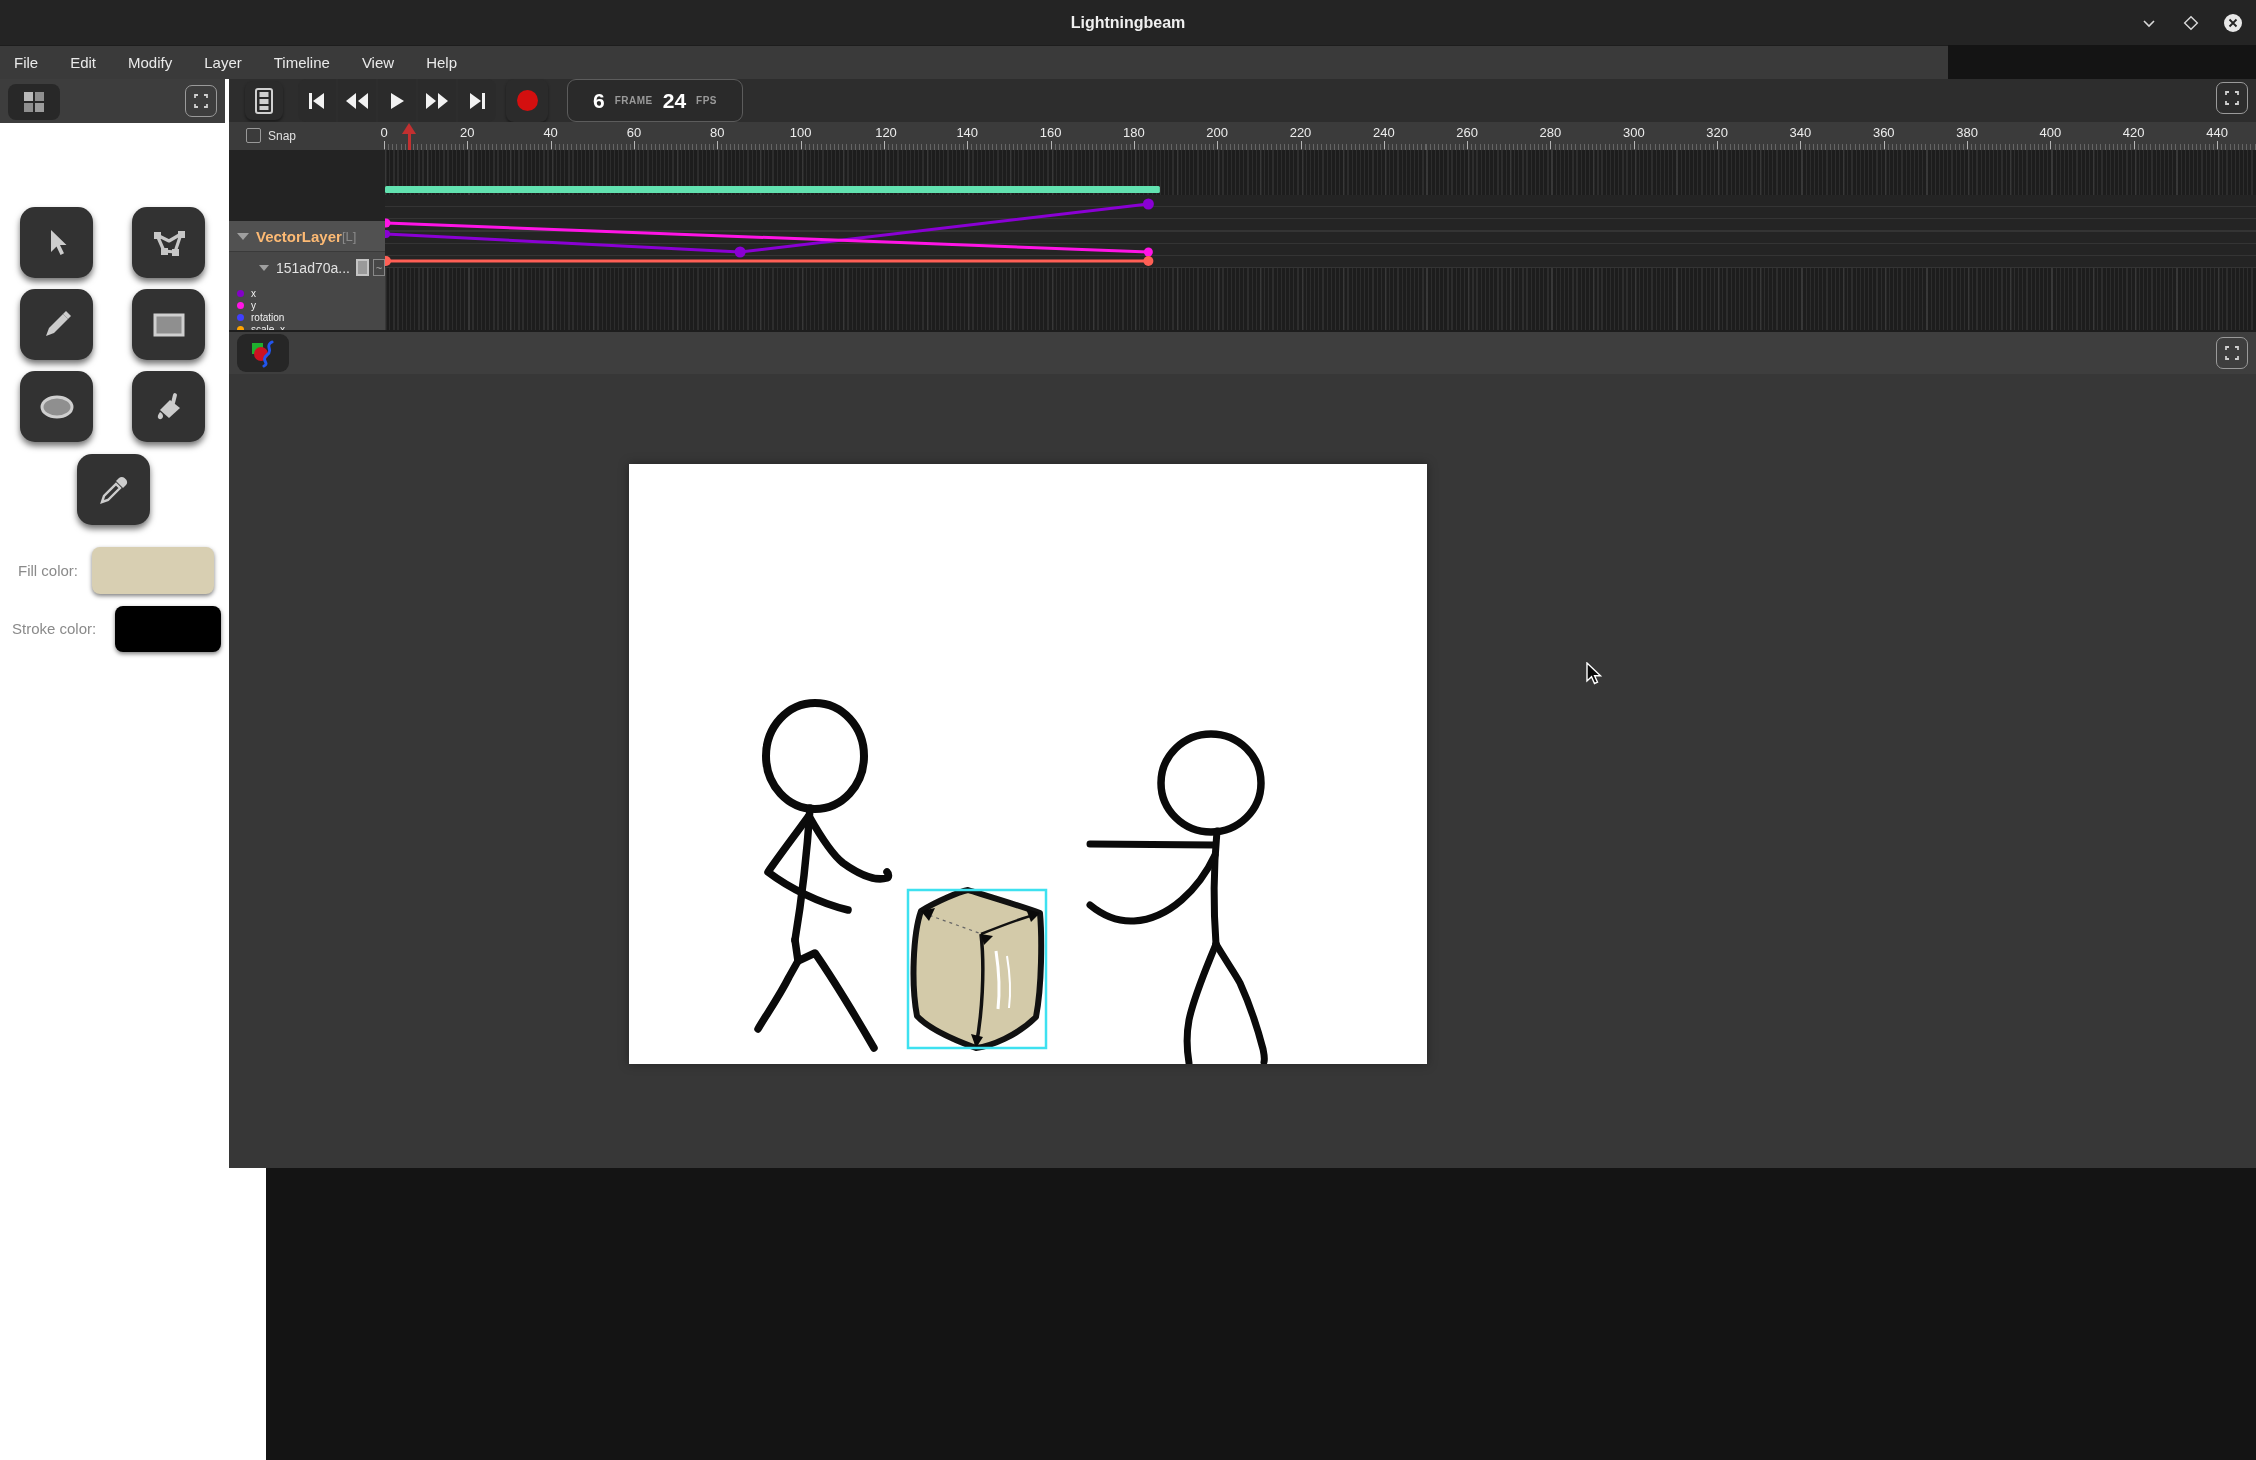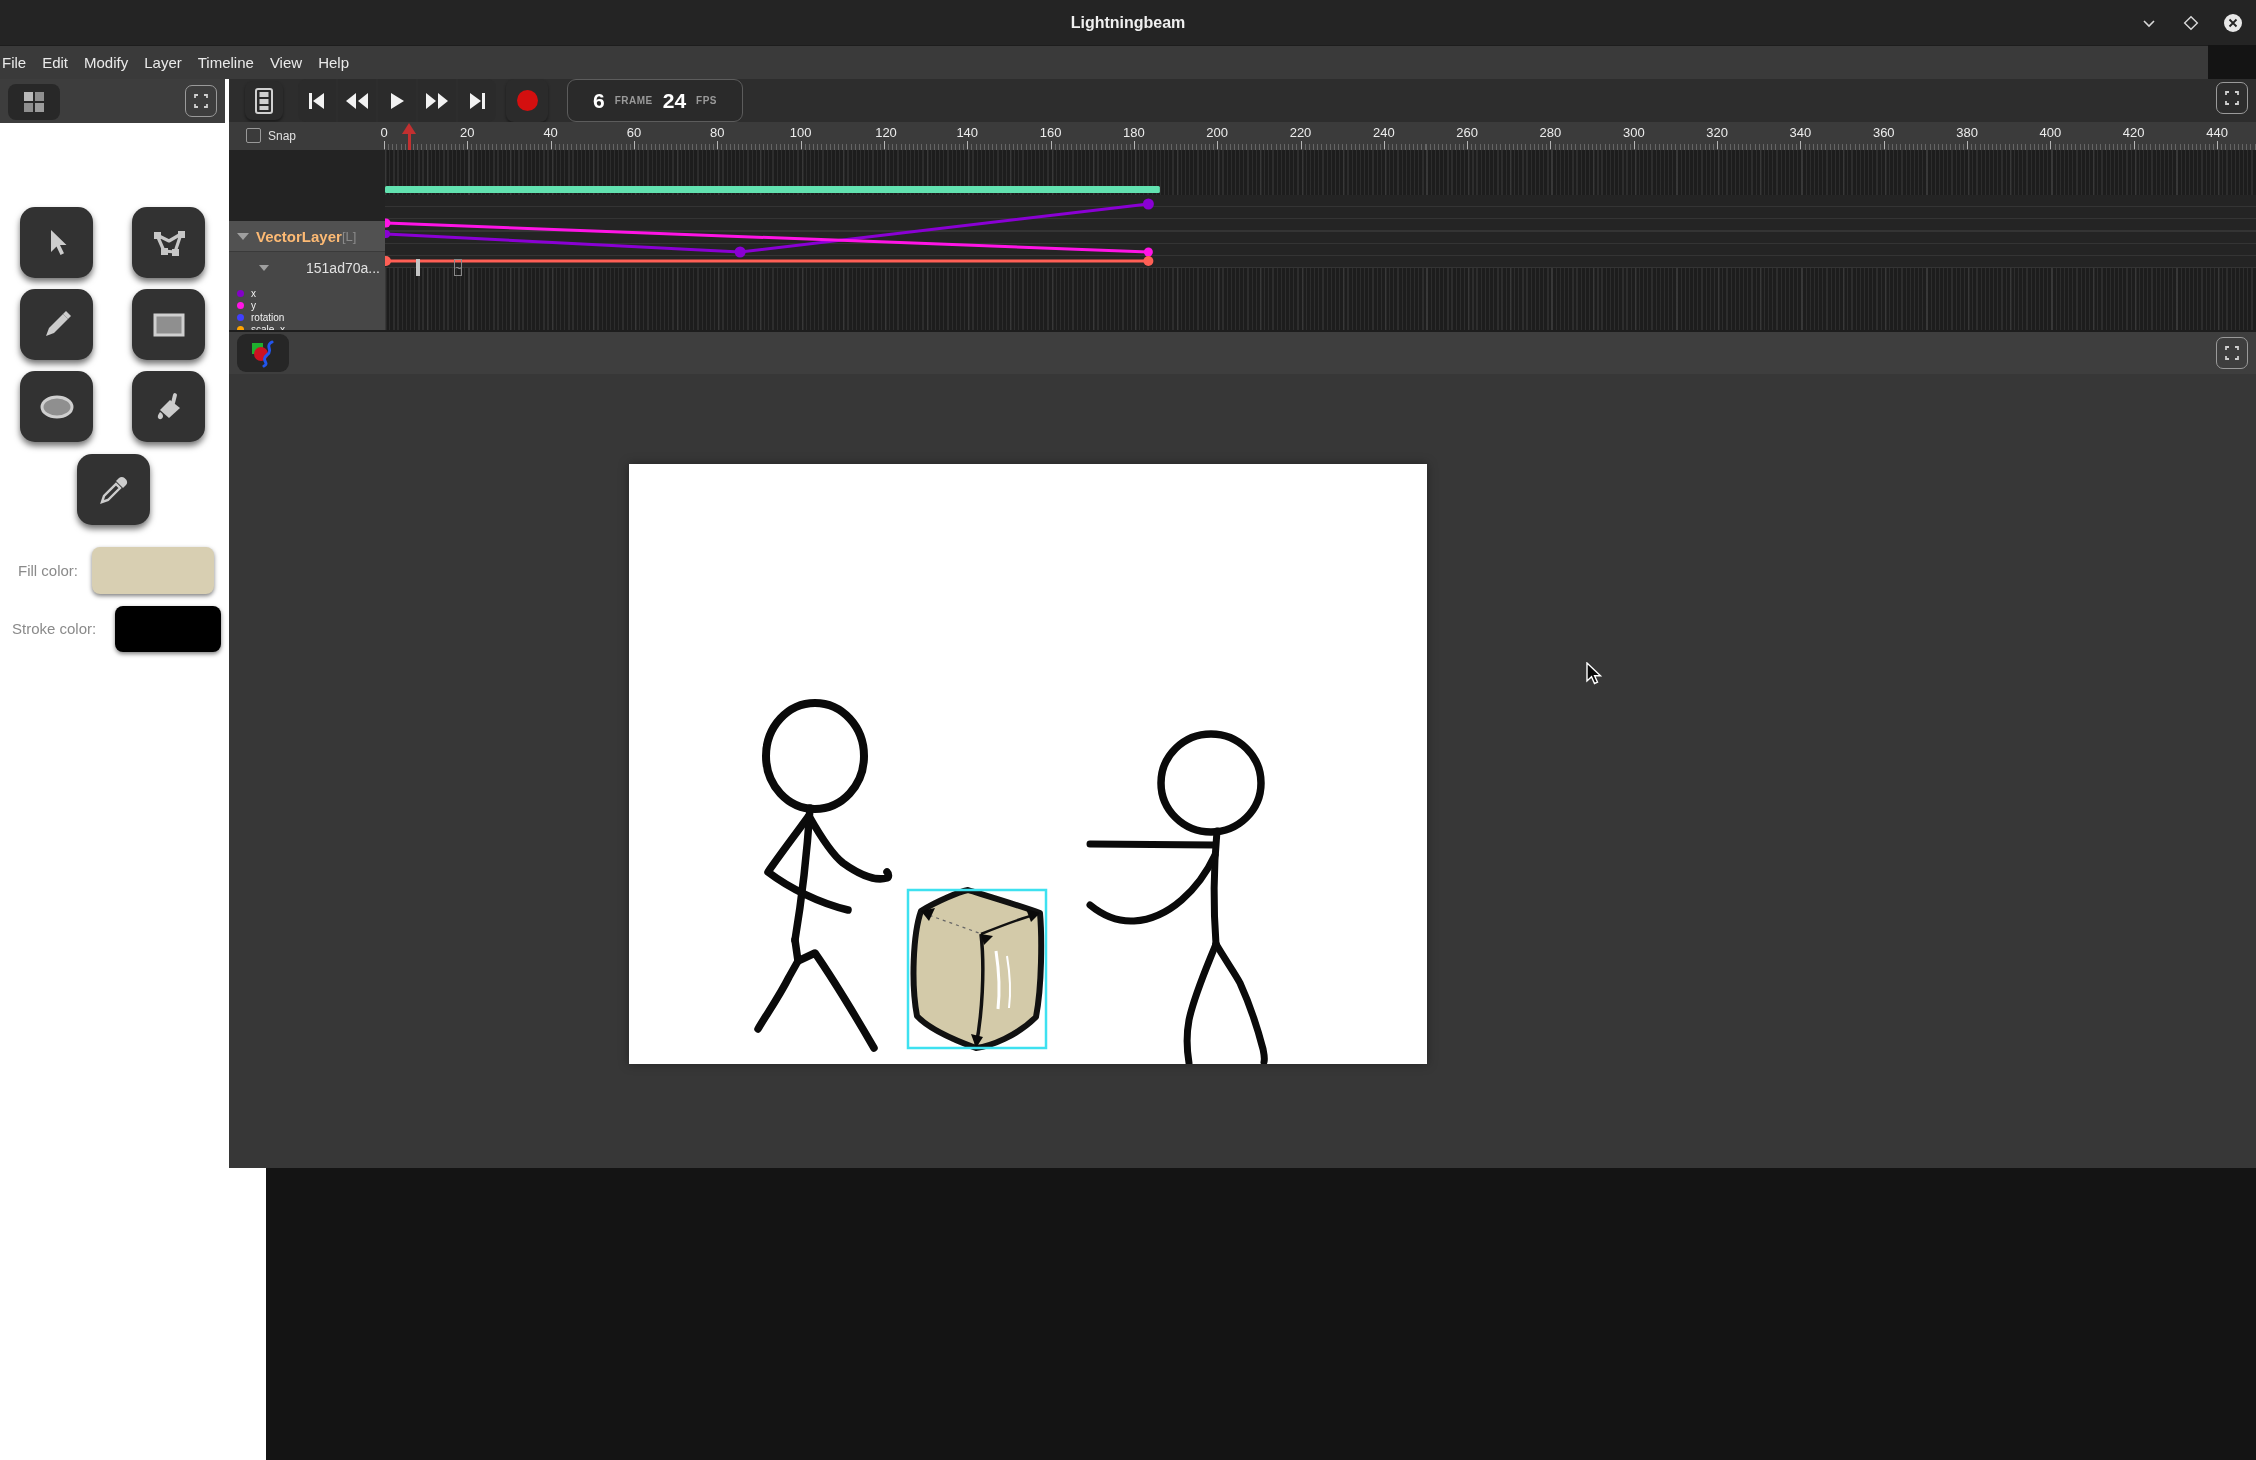--- a/index.html
+++ b/index.html
@@ -8,22 +8,22 @@
   #app { position:relative; width:2256px; height:1460px; background:#141414; overflow:hidden; }
 
   
   #titlebar { position:absolute; left:0; top:0; width:2256px; height:45px; background:#242424; }
   #title { position:absolute; left:0; right:0; top:0; height:45px; line-height:45px; text-align:center;
            color:#f0f0f0; font-size:16px; font-weight:bold; }
   .winbtn { position:absolute; top:10px; width:26px; height:26px; color:#d8d8d8; display:flex; align-items:center; justify-content:center; }
   #win-min { right:94px; } #win-max { right:52px; } #win-close { right:10px; }
 
   
-  #menubar { position:absolute; left:0; top:45px; width:2208px; height:34px; background:#3a3a3a;
-             border-top:1px solid #1d1d1d; display:flex; align-items:center; padding-left:2px; gap:16px; }
+  #menubar { position:absolute; left:0; top:45px; width:1948px; height:34px; background:#3a3a3a;
+             border-top:1px solid #1d1d1d; display:flex; align-items:center; padding-left:14px; gap:32px; }
   .menu-item { color:#eaeaea; font-size:15px; }
 
   
   #left-panel { position:absolute; left:0; top:79px; width:266px; height:1381px; background:#ffffff; }
   #left-header { position:absolute; left:0; top:0; width:225px; height:44px; background:#3d3d3d; }
   #grid-btn { position:absolute; left:8px; top:5px; width:52px; height:36px; background:#282828; border-radius:8px;
               display:flex; align-items:center; justify-content:center; }
   .expand-btn { width:32px; height:32px; border:1px solid #9a9a9a; border-radius:7px; background:transparent;
                 display:flex; align-items:center; justify-content:center; }
   #left-expand { position:absolute; right:8px; top:6px; }
@@ -70,21 +70,21 @@
        #1d1d1d; }
   #stripes-a { top:0; height:45px; }
   #stripes-b { top:118px; height:62px; }
   #lanes { position:absolute; left:156px; top:45px; width:1871px; height:73px; background:#242424;
      background-image:repeating-linear-gradient(180deg, transparent 0 11px, #343434 11px 12.2px); }
   #curves-svg { position:absolute; left:156px; top:0; width:1871px; height:180px; }
 
   #layer-col { position:absolute; left:0; top:71px; width:156px; height:180px; background:#474747; }
   #layer-row { position:absolute; left:0; top:0; width:156px; height:31px; background:#515151;
                border-bottom:1px solid #3a3a3a; display:flex; align-items:center; }
-  #sublayer-row { position:absolute; left:0; top:31px; width:156px; height:31px; display:flex; align-items:center;gap:30px; }
+  #sublayer-row { position:absolute; left:0; top:31px; width:156px; height:31px; display:flex; align-items:center; }
   .tri-down { width:0; height:0; border-left:6px solid transparent; border-right:6px solid transparent;
               border-top:7px solid #9f9f9f; }
   #layer-name { color:#fdba74; font-size:15px; font-weight:bold; margin-left:7px; }
   #layer-suffix { color:#8a8a8a; font-size:13px; }
   #sublayer-name { color:#e2e2e2; font-size:14px; margin-left:7px; }
   #sub-square-btn { width:17px; height:17px; margin-left:6px; background:#9a9a9a; border:2px solid #c4c4c4; }
   #sub-tilde-btn { width:17px; height:17px; margin-left:4px; border:1.5px solid #888; color:#aaa; font-size:11px;
                    display:flex; align-items:center; justify-content:center; }
   #prop-list { position:absolute; left:8px; top:66px; }
   .prop-row { height:12.2px; display:flex; align-items:center; gap:7px; }

